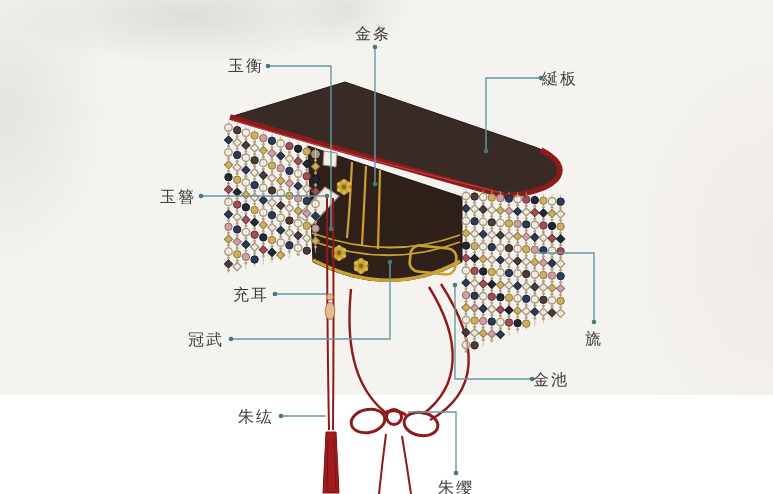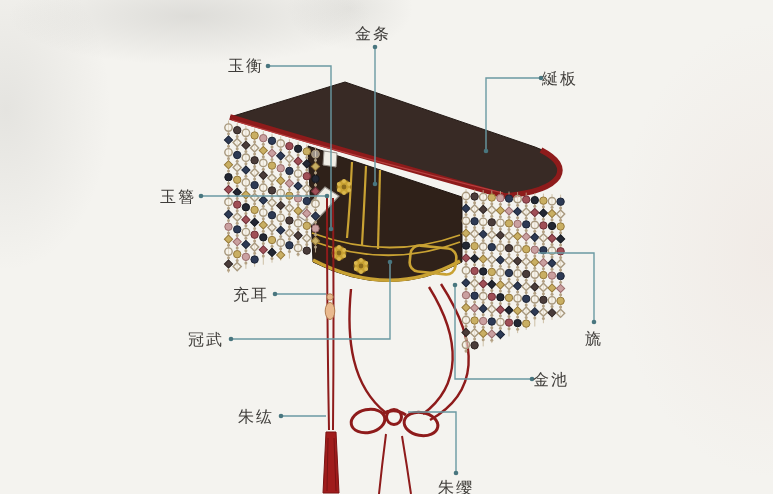--- a/index.html
+++ b/index.html
@@ -1,17 +1,17 @@
 <!DOCTYPE html>
 <html><head>
 <meta charset="utf-8">
 <style>
   html,body{margin:0;padding:0;width:773px;height:494px;overflow:hidden;}
   .stage{
-    position:relative;width:773px;height:494px;
+    position:relative;width:773px;height:395px;
     background:
       radial-gradient(260px 70px at 190px 16px, rgba(118,118,115,.18), rgba(118,118,115,0) 70%),
       radial-gradient(150px 230px at 6px 110px, rgba(118,118,115,.12), rgba(0,0,0,0) 70%),
       radial-gradient(90px 60px at 350px 8px, rgba(118,118,115,.12), rgba(0,0,0,0) 70%),
       radial-gradient(220px 320px at 772px 250px, rgba(214,176,166,.12), rgba(0,0,0,0) 72%),
       #f4f3ef;
     font-family:"Liberation Serif","DejaVu Serif",serif;
   }
   svg{position:absolute;left:0;top:0;}
   .lbl{font-size:16px;letter-spacing:2px;fill:#3f3d3a;}

